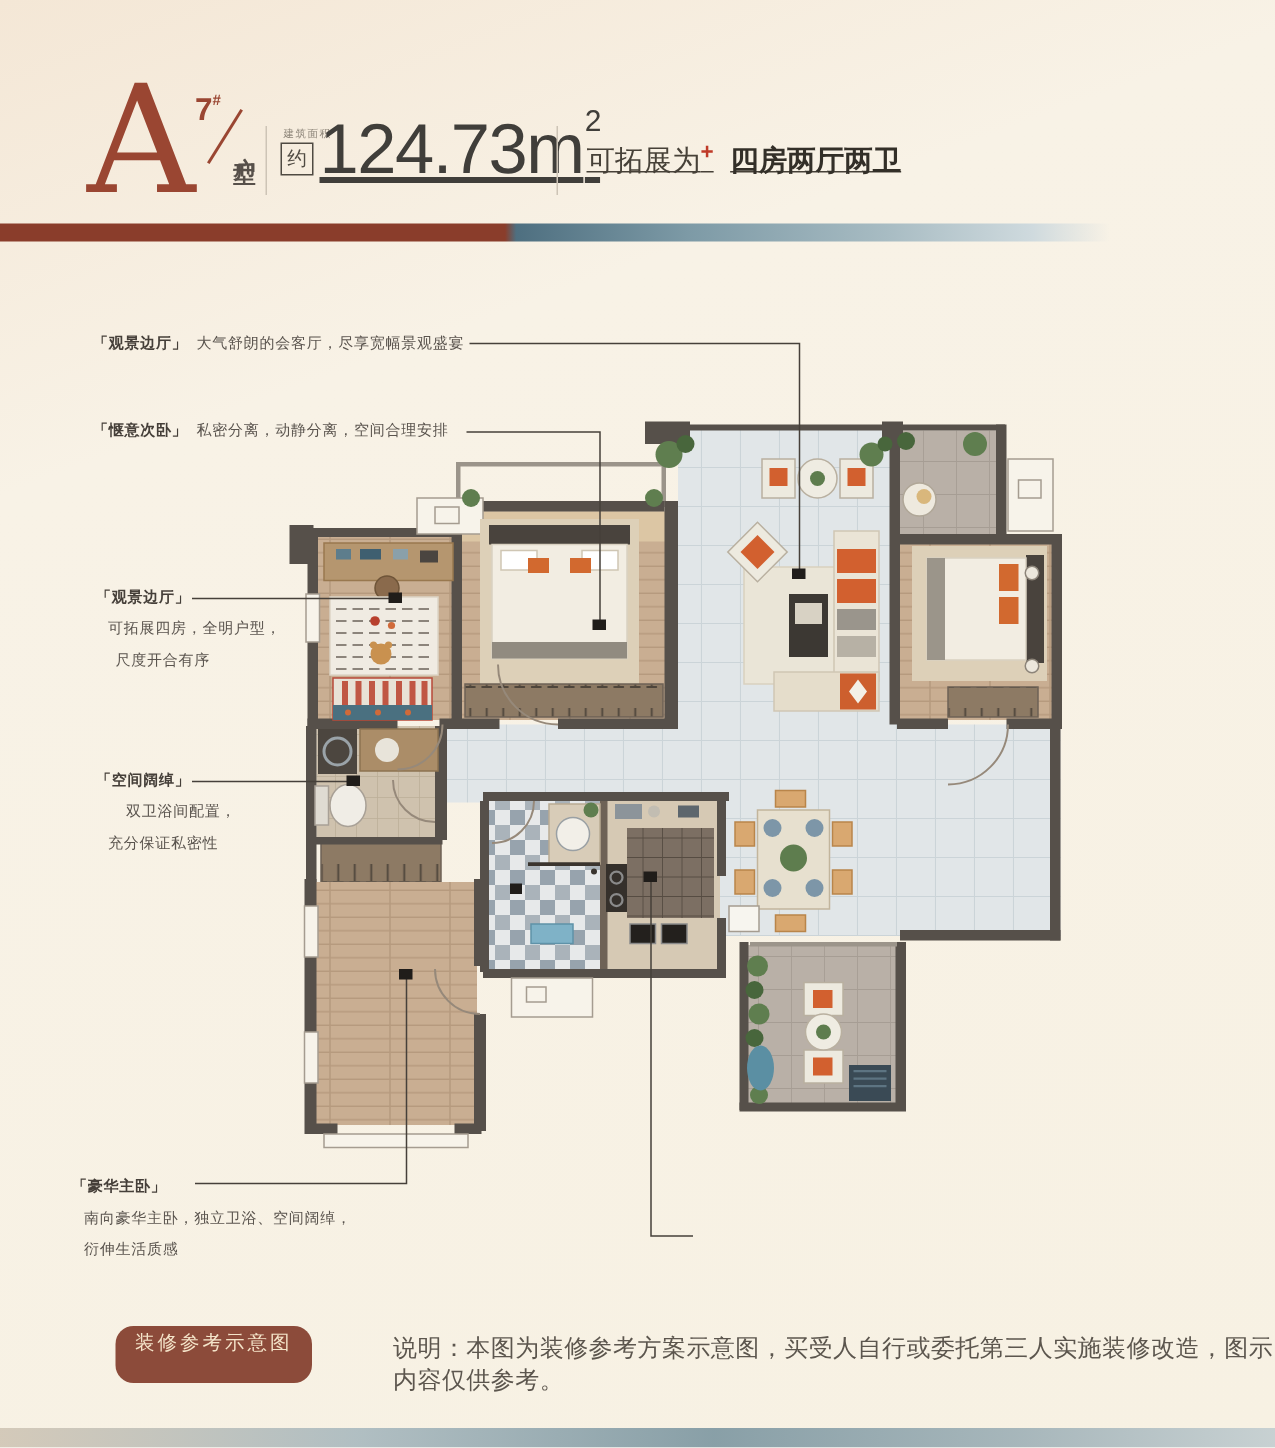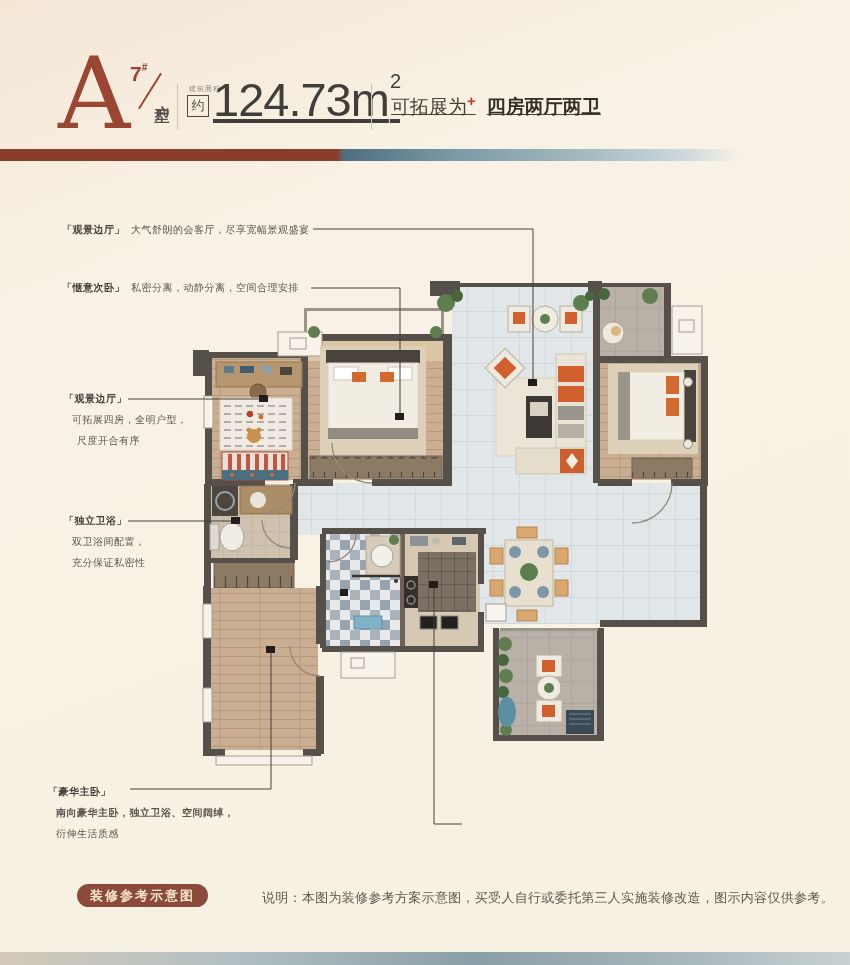--- a/index.html
+++ b/index.html
@@ -22,23 +22,23 @@
   .expand .plus{color:#bf3a28;font-weight:bold;font-size:15px;position:relative;top:-7px;}
   .expand .rooms{font-weight:bold;color:#332f28;margin-left:11px;}
   .banner{left:0;top:149px;width:740px;height:12px;
     background:linear-gradient(90deg,#8a3d2b 0%,#8a3d2b 45.5%,#4e6f80 46.5%,#7d9aa6 62%,#a8bcc3 80%,#cfdade 93%,rgba(230,235,236,0) 100%);}
   .bottom-strip{left:0;bottom:0;width:100%;height:13px;opacity:.8;
     background:linear-gradient(90deg,#cbc0af 0%,#9fb2ba 28%,#6d8b98 56%,#93a8b1 80%,#bcc9ce 100%);}
   
   .ann{font-size:10px;letter-spacing:.5px;color:#5a544e;line-height:21px;white-space:nowrap;}
   .ann .t{font-weight:bold;color:#453f39;margin-right:6px;}
   
-  .badge{left:77px;top:884px;height:23px;line-height:23px;padding:0 13px;border-radius:12px;background:#8c4b3a;
-    color:#f4e4c9;font-family:"DejaVu Serif",serif;font-weight:bold;font-size:13px;letter-spacing:2px;}
-  .disclaimer{left:262px;top:889px;font-size:13px;letter-spacing:.3px;color:#5c564e;}
+  .badge{left:77px;top:884px;height:38px;line-height:23px;padding:0 13px;border-radius:12px;background:#8c4b3a;
+    color:#f4e4c9;font-family:"DejaVu Serif",serif;font-weight:normal;font-size:13px;letter-spacing:2px;}
+  .disclaimer{left:262px;top:889px;font-size:16px;letter-spacing:.3px;color:#5c564e;}
   .plan{position:absolute;left:0;top:0;}
 </style>
 </head>
 <body>
 
 <div class="page">
 
   <svg class="plan" width="850" height="965" viewBox="0 0 850 965">
     <defs>
       <pattern id="tl" width="26" height="26" patternUnits="userSpaceOnUse">
@@ -352,27 +352,27 @@
   </div>
   <div class="abs ann" style="left:62px;top:277px;">
     <span class="t">「惬意次卧」</span><span>私密分离，动静分离，空间合理安排</span>
   </div>
   <div class="abs ann" style="left:64px;top:388px;">
     <div class="t">「观景边厅」</div>
     <div style="margin-left:8px;font-family:Liberation Serif, serif;">可拓展四房，全明户型，</div>
     <div style="margin-left:13px;">尺度开合有序</div>
   </div>
   <div class="abs ann" style="left:64px;top:510px;">
-    <div class="t">「独立卫浴」</div>
-    <div style="margin-left:8px;">双卫浴间配置，</div>
+    <div class="t">「空间阔绰」</div>
+    <div style="margin-left:20px;">双卫浴间配置，</div>
     <div style="margin-left:8px;">充分保证私密性</div>
   </div>
   <div class="abs ann" style="left:48px;top:781px;">
     <div class="t">「豪华主卧」</div>
-    <div style="margin-left:8px;font-weight:bold;">南向豪华主卧，独立卫浴、空间阔绰，</div>
+    <div style="margin-left:8px;">南向豪华主卧，独立卫浴、空间阔绰，</div>
     <div style="margin-left:8px;">衍伸生活质感</div>
   </div>
 
   <div class="abs badge">装修参考示意图</div>
   <div class="abs disclaimer">说明：本图为装修参考方案示意图，买受人自行或委托第三人实施装修改造，图示内容仅供参考。</div>
   <div class="abs bottom-strip"></div>
 
 </div>
 
 </body></html>

